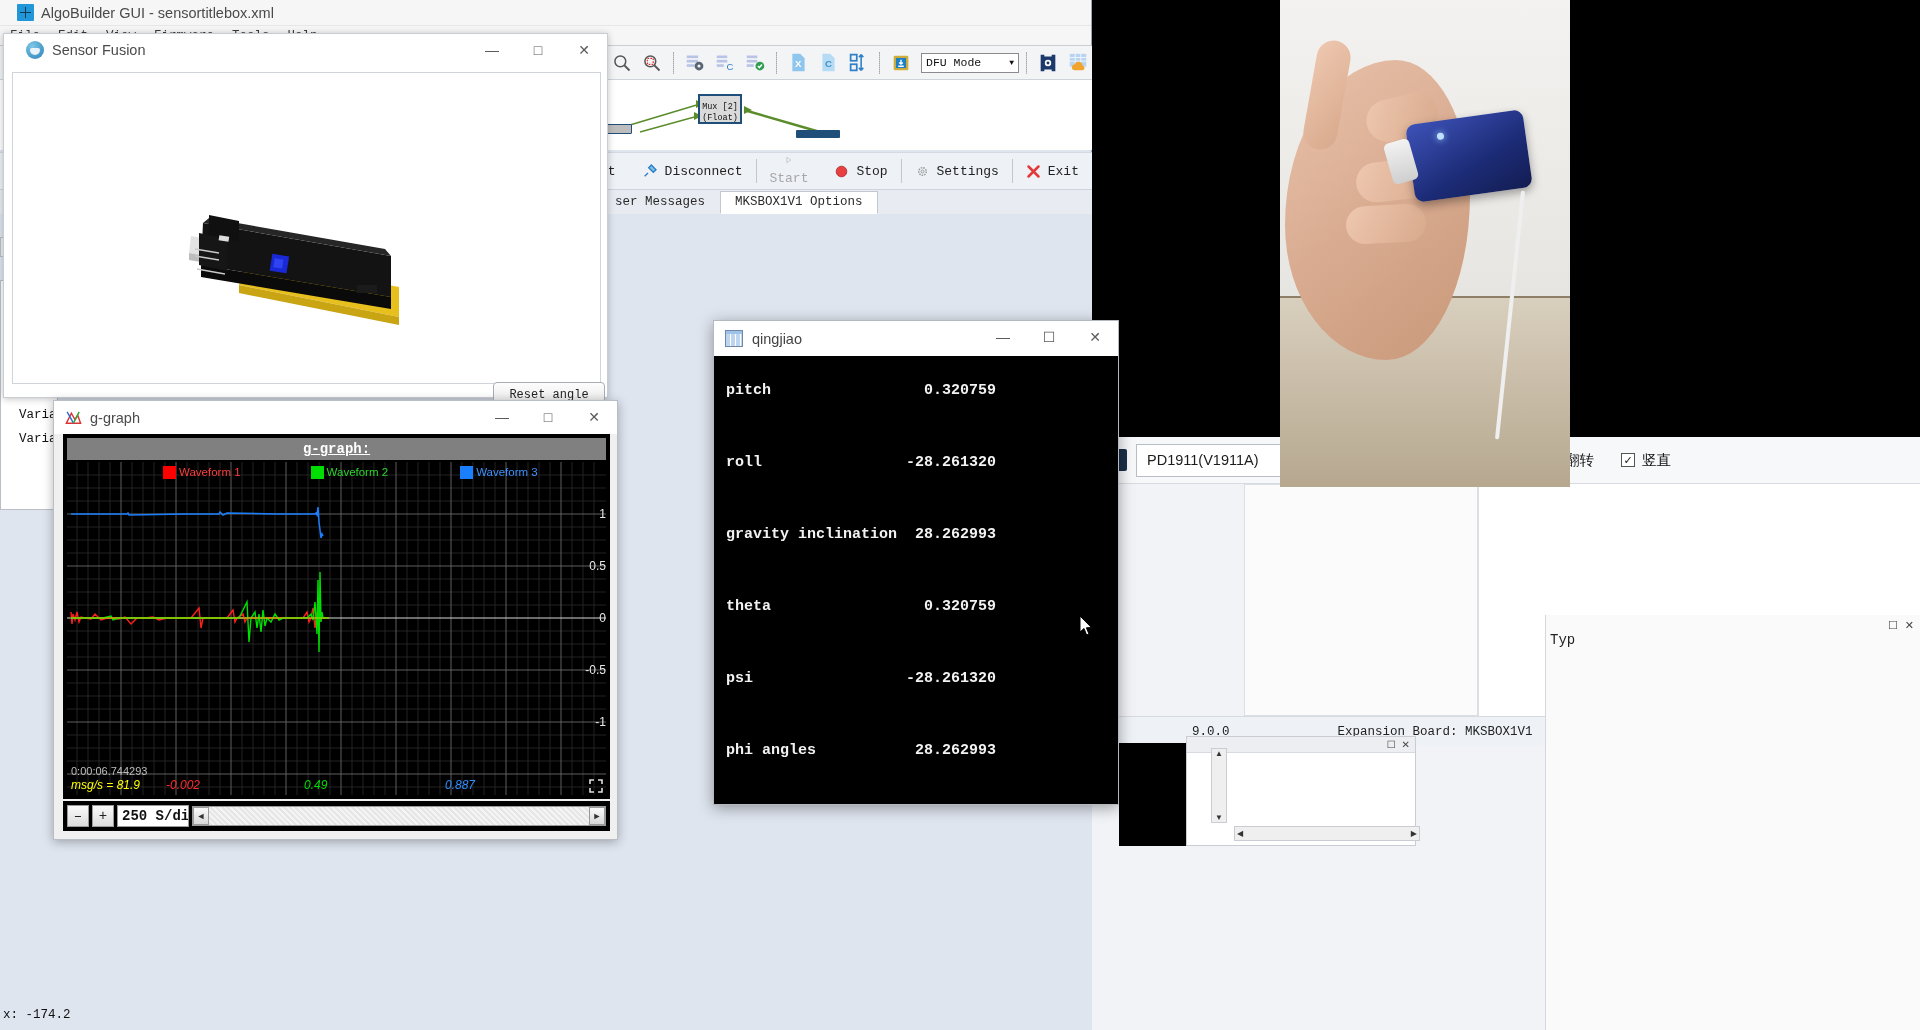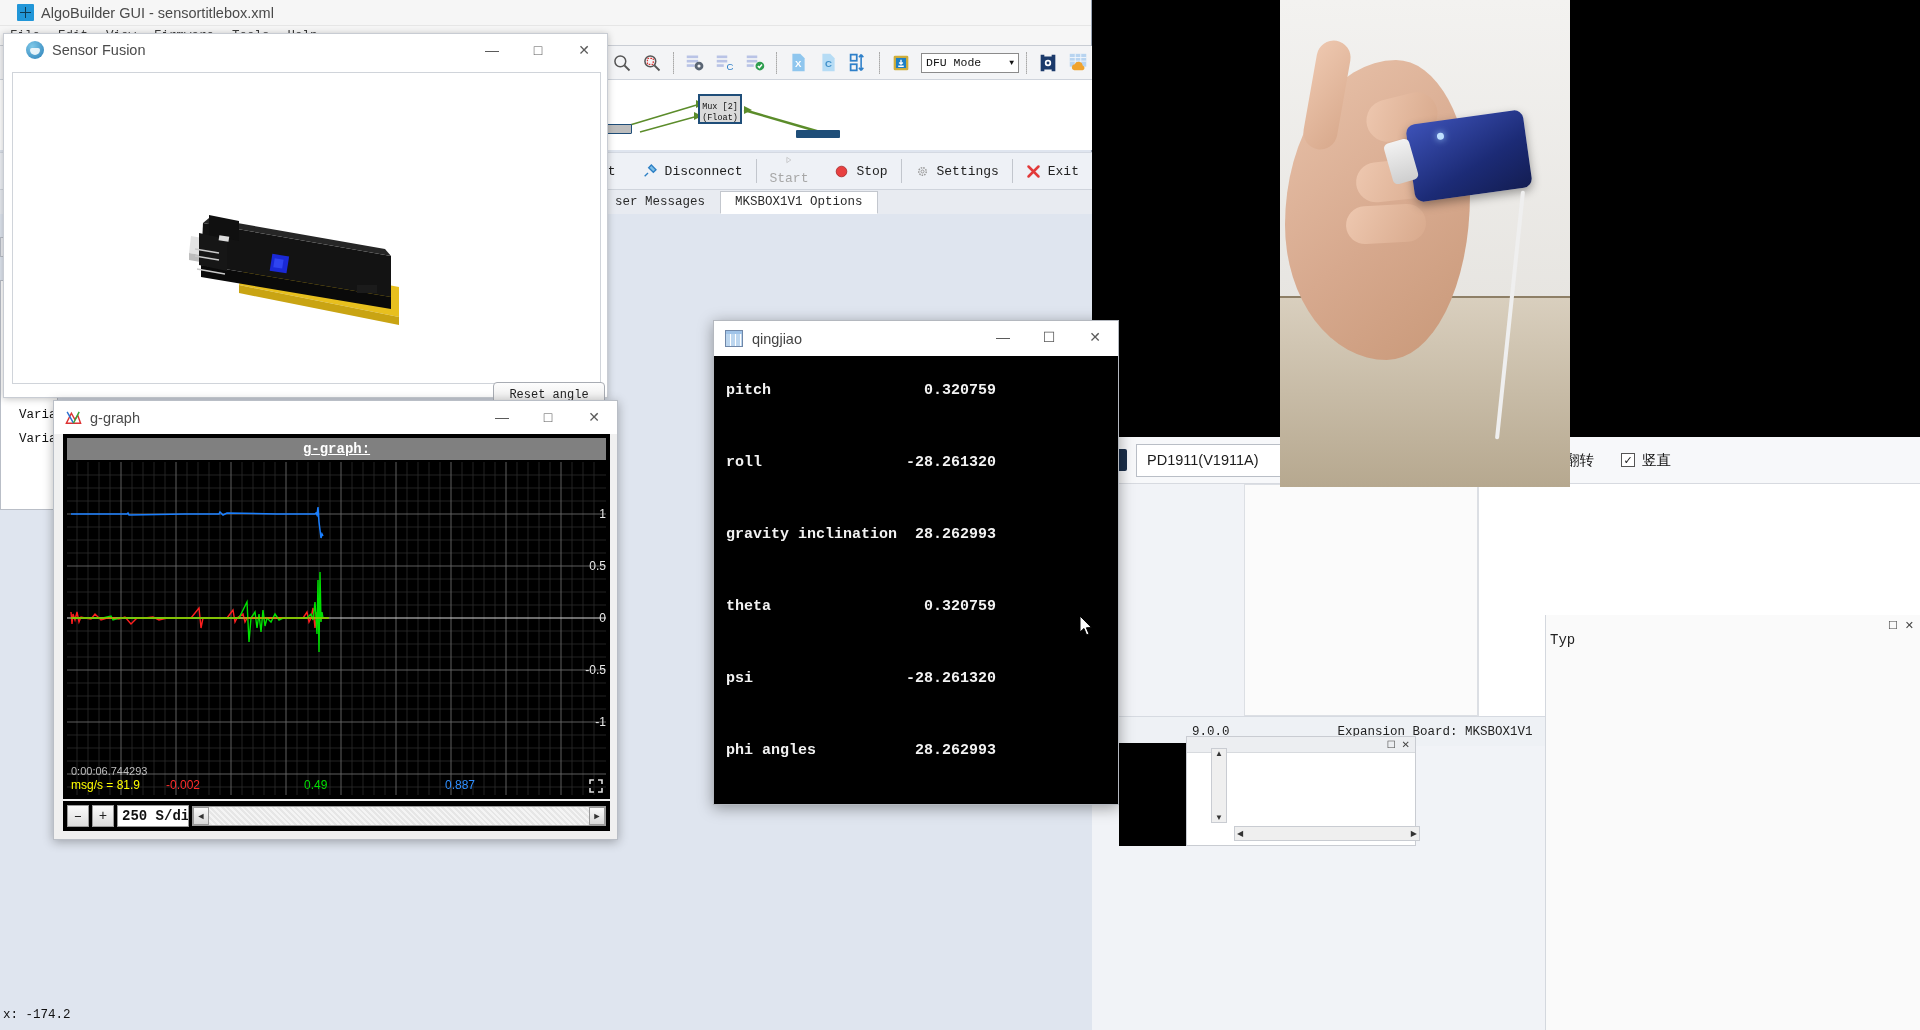--- a/index.html
+++ b/index.html
@@ -202,21 +202,21 @@
     font-size: 12px; color:#e8e8e8; text-align:right; width: 40px;
   }
   .gg-time {
     position:absolute; left: 8px; bottom: 22px;
     font-family:"Liberation Sans",sans-serif; font-size:11px; color:#bdbdbd;
   }
   .gg-statrow {
     position:absolute; left:8px; bottom:5px; width:531px; height:16px;
     font-family:"Liberation Sans",sans-serif; font-size:12px;
   }
-  .gg-statrow span { position: absolute; top:0; }
+  .gg-statrow span { position: absolute; top:0;font-style:italic; }
   .gg-expand {
     position: absolute; right: 6px; bottom: 5px; width: 16px; height: 16px;
     color: #ddd; font-size: 13px; cursor: pointer;
   }
   .gg-bottombar {
     position:absolute; left:9px; top:400px; width:547px; height:30px;
     background:#000; display:flex; align-items:center; padding: 0 4px; gap: 3px;
   }
   .gg-sq {
     width: 22px; height: 22px; background: linear-gradient(#fafafa,#dcdcdc);
@@ -727,20 +727,34 @@
       <div class="win-ctrls">
         <div class="win-btn">—</div>
         <div class="win-btn">□</div>
         <div class="win-btn close">✕</div>
       </div>
     </div>
 
     <div class="gg-plotarea">
       <div class="gg-header-bar">g-graph:</div>
 
+      <div class="gg-legend">
+        <div class="lg-item" style="margin-left:96px;">
+          <span class="lg-swatch" style="background:#ff0000;"></span>
+          <span style="color:#ff3b3b;">Waveform 1</span>
+        </div>
+        <div class="lg-item" style="margin-left:70px;">
+          <span class="lg-swatch" style="background:#00dd00;"></span>
+          <span style="color:#2bd62b;">Waveform 2</span>
+        </div>
+        <div class="lg-item" style="margin-left:72px;">
+          <span class="lg-swatch" style="background:#1a7fff;"></span>
+          <span style="color:#3e92ff;">Waveform 3</span>
+        </div>
+      </div>
 
       <svg class="gg-grid" viewBox="0 0 539 333" preserveAspectRatio="none">
         <rect x="0" y="0" width="539" height="333" fill="#000"></rect>
         <g stroke="#2b2b2b" stroke-width="0.8">
           <line x1="10" y1="0" x2="10" y2="333"></line>
             <line x1="21" y1="0" x2="21" y2="333"></line>
           <line x1="32" y1="0" x2="32" y2="333"></line>
             <line x1="43" y1="0" x2="43" y2="333"></line>
           <line x1="65" y1="0" x2="65" y2="333"></line>
             <line x1="76" y1="0" x2="76" y2="333"></line>

